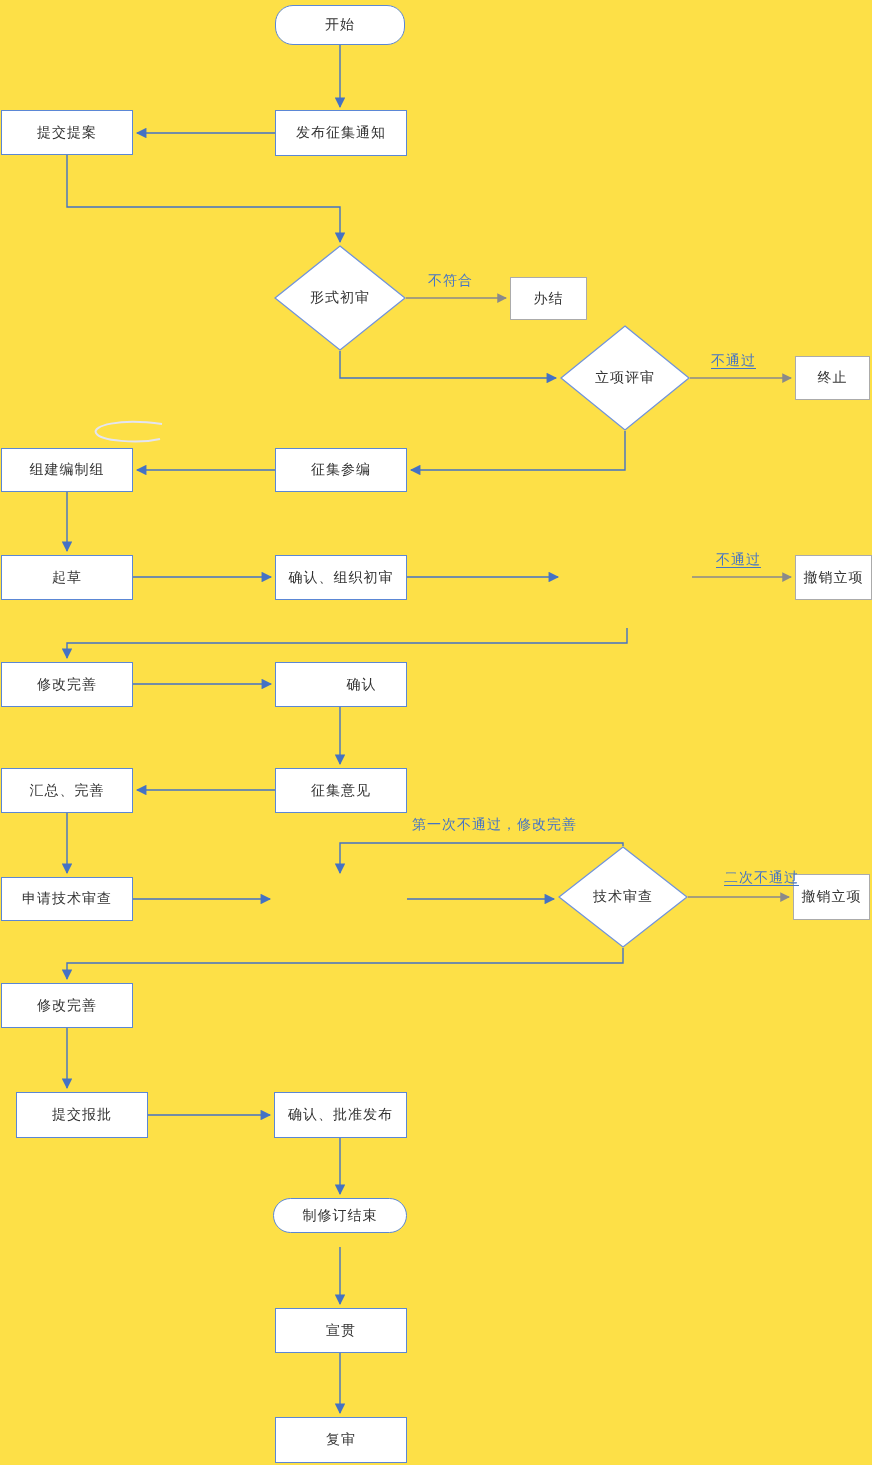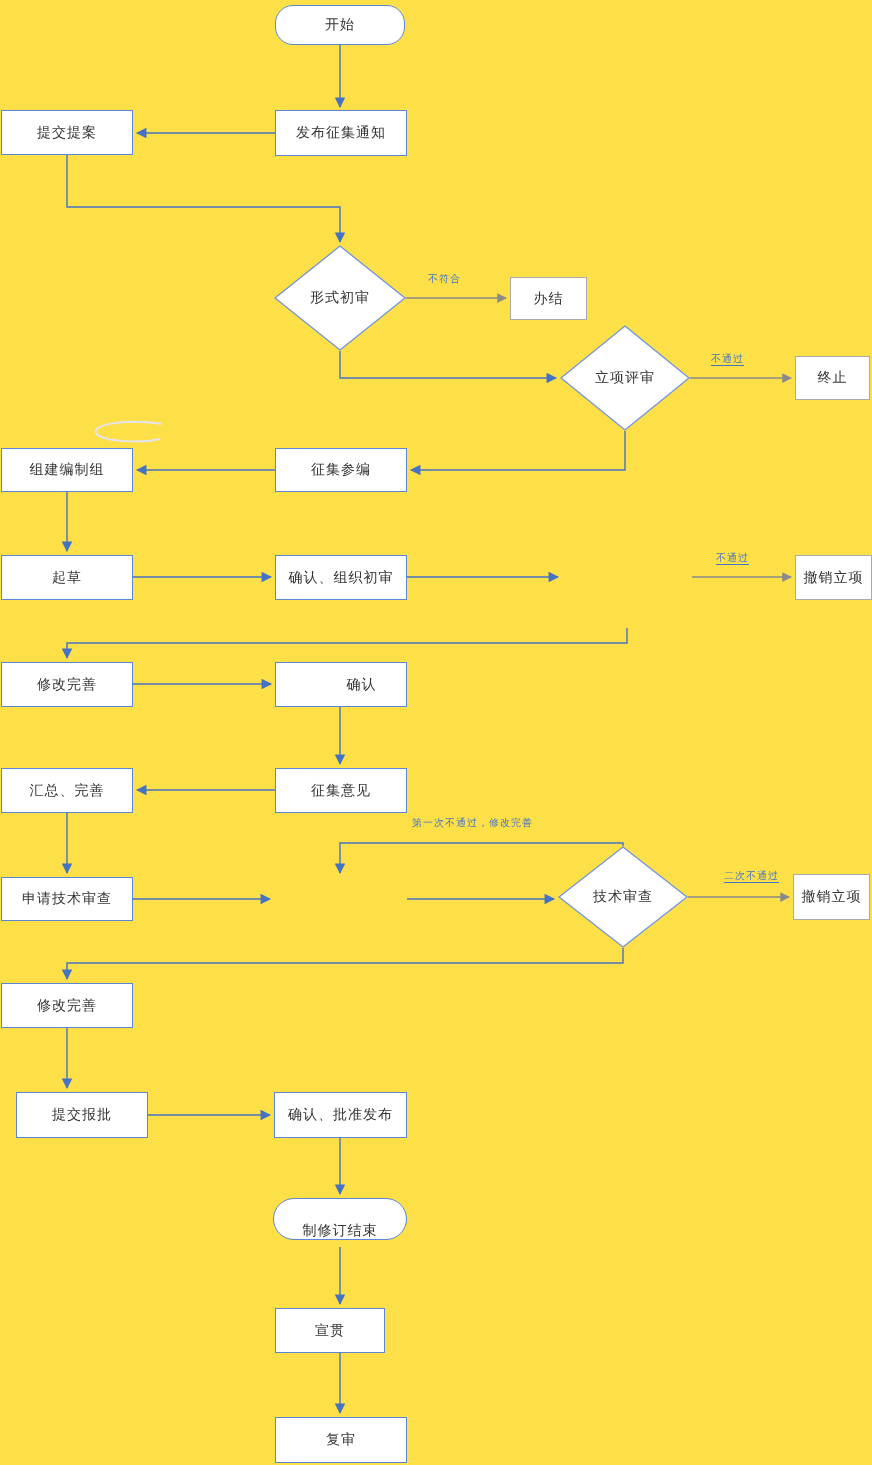--- a/index.html
+++ b/index.html
@@ -13,21 +13,21 @@
     box-sizing:border-box;background:#ffffff;color:#333333;font-size:14px;
     letter-spacing:1px;text-align:center;line-height:1.25;
   }
   .rect{border:1.6px solid #5b87d5;}
   .rounded-blue{border:1.6px solid #5b87d5;border-radius:18px;}
   .rounded-gray{border:1.4px solid #ababab;border-radius:0;}
   .diamond{background:transparent;border:none;}
   .diamond svg{position:absolute;left:0;top:0;}
   .diamond span{position:relative;z-index:2;}
   .edge-label{
-    position:absolute;color:#4574c5;font-size:10px;letter-spacing:1px;white-space:nowrap;
+    position:absolute;color:#4574c5;font-size:14px;letter-spacing:1px;white-space:nowrap;
   }
   .underlined{text-decoration:underline;text-underline-offset:3px;text-decoration-thickness:1px;}
 </style>
 </head>
 <body>
 
 <div id="canvas">
 
   <svg id="edges" width="872" height="1465" viewBox="0 0 872 1465">
     <defs>
@@ -167,25 +167,25 @@
     </div>
 
   <div class="node rect" style="left:16px;top:1092px;width:132px;height:46px;">
       <span>提交报批</span>
     </div>
 
   <div class="node rect" style="left:274px;top:1092px;width:133px;height:46px;">
       <span>确认、批准发布</span>
     </div>
 
-  <div class="node rounded-blue" style="left:273px;top:1198px;width:134px;height:42px;border-radius:22px;align-items:flex-end;">
+  <div class="node rounded-blue" style="left:273px;top:1198px;width:134px;height:35px;border-radius:22px;">
       <span>制修订结束</span>
     </div>
 
-  <div class="node rect" style="left:275px;top:1308px;width:110px;height:45px;">
+  <div class="node rect" style="left:275px;top:1308px;width:132px;height:45px;">
       <span>宣贯</span>
     </div>
 
   <div class="node rect" style="left:275px;top:1417px;width:132px;height:46px;">
       <span>复审</span>
     </div>
 
   <div class="edge-label" style="left:428px;top:272px;">不符合</div>
   <div class="edge-label underlined" style="left:711px;top:352px;">不通过</div>
   <div class="edge-label underlined" style="left:716px;top:551px;">不通过</div>

